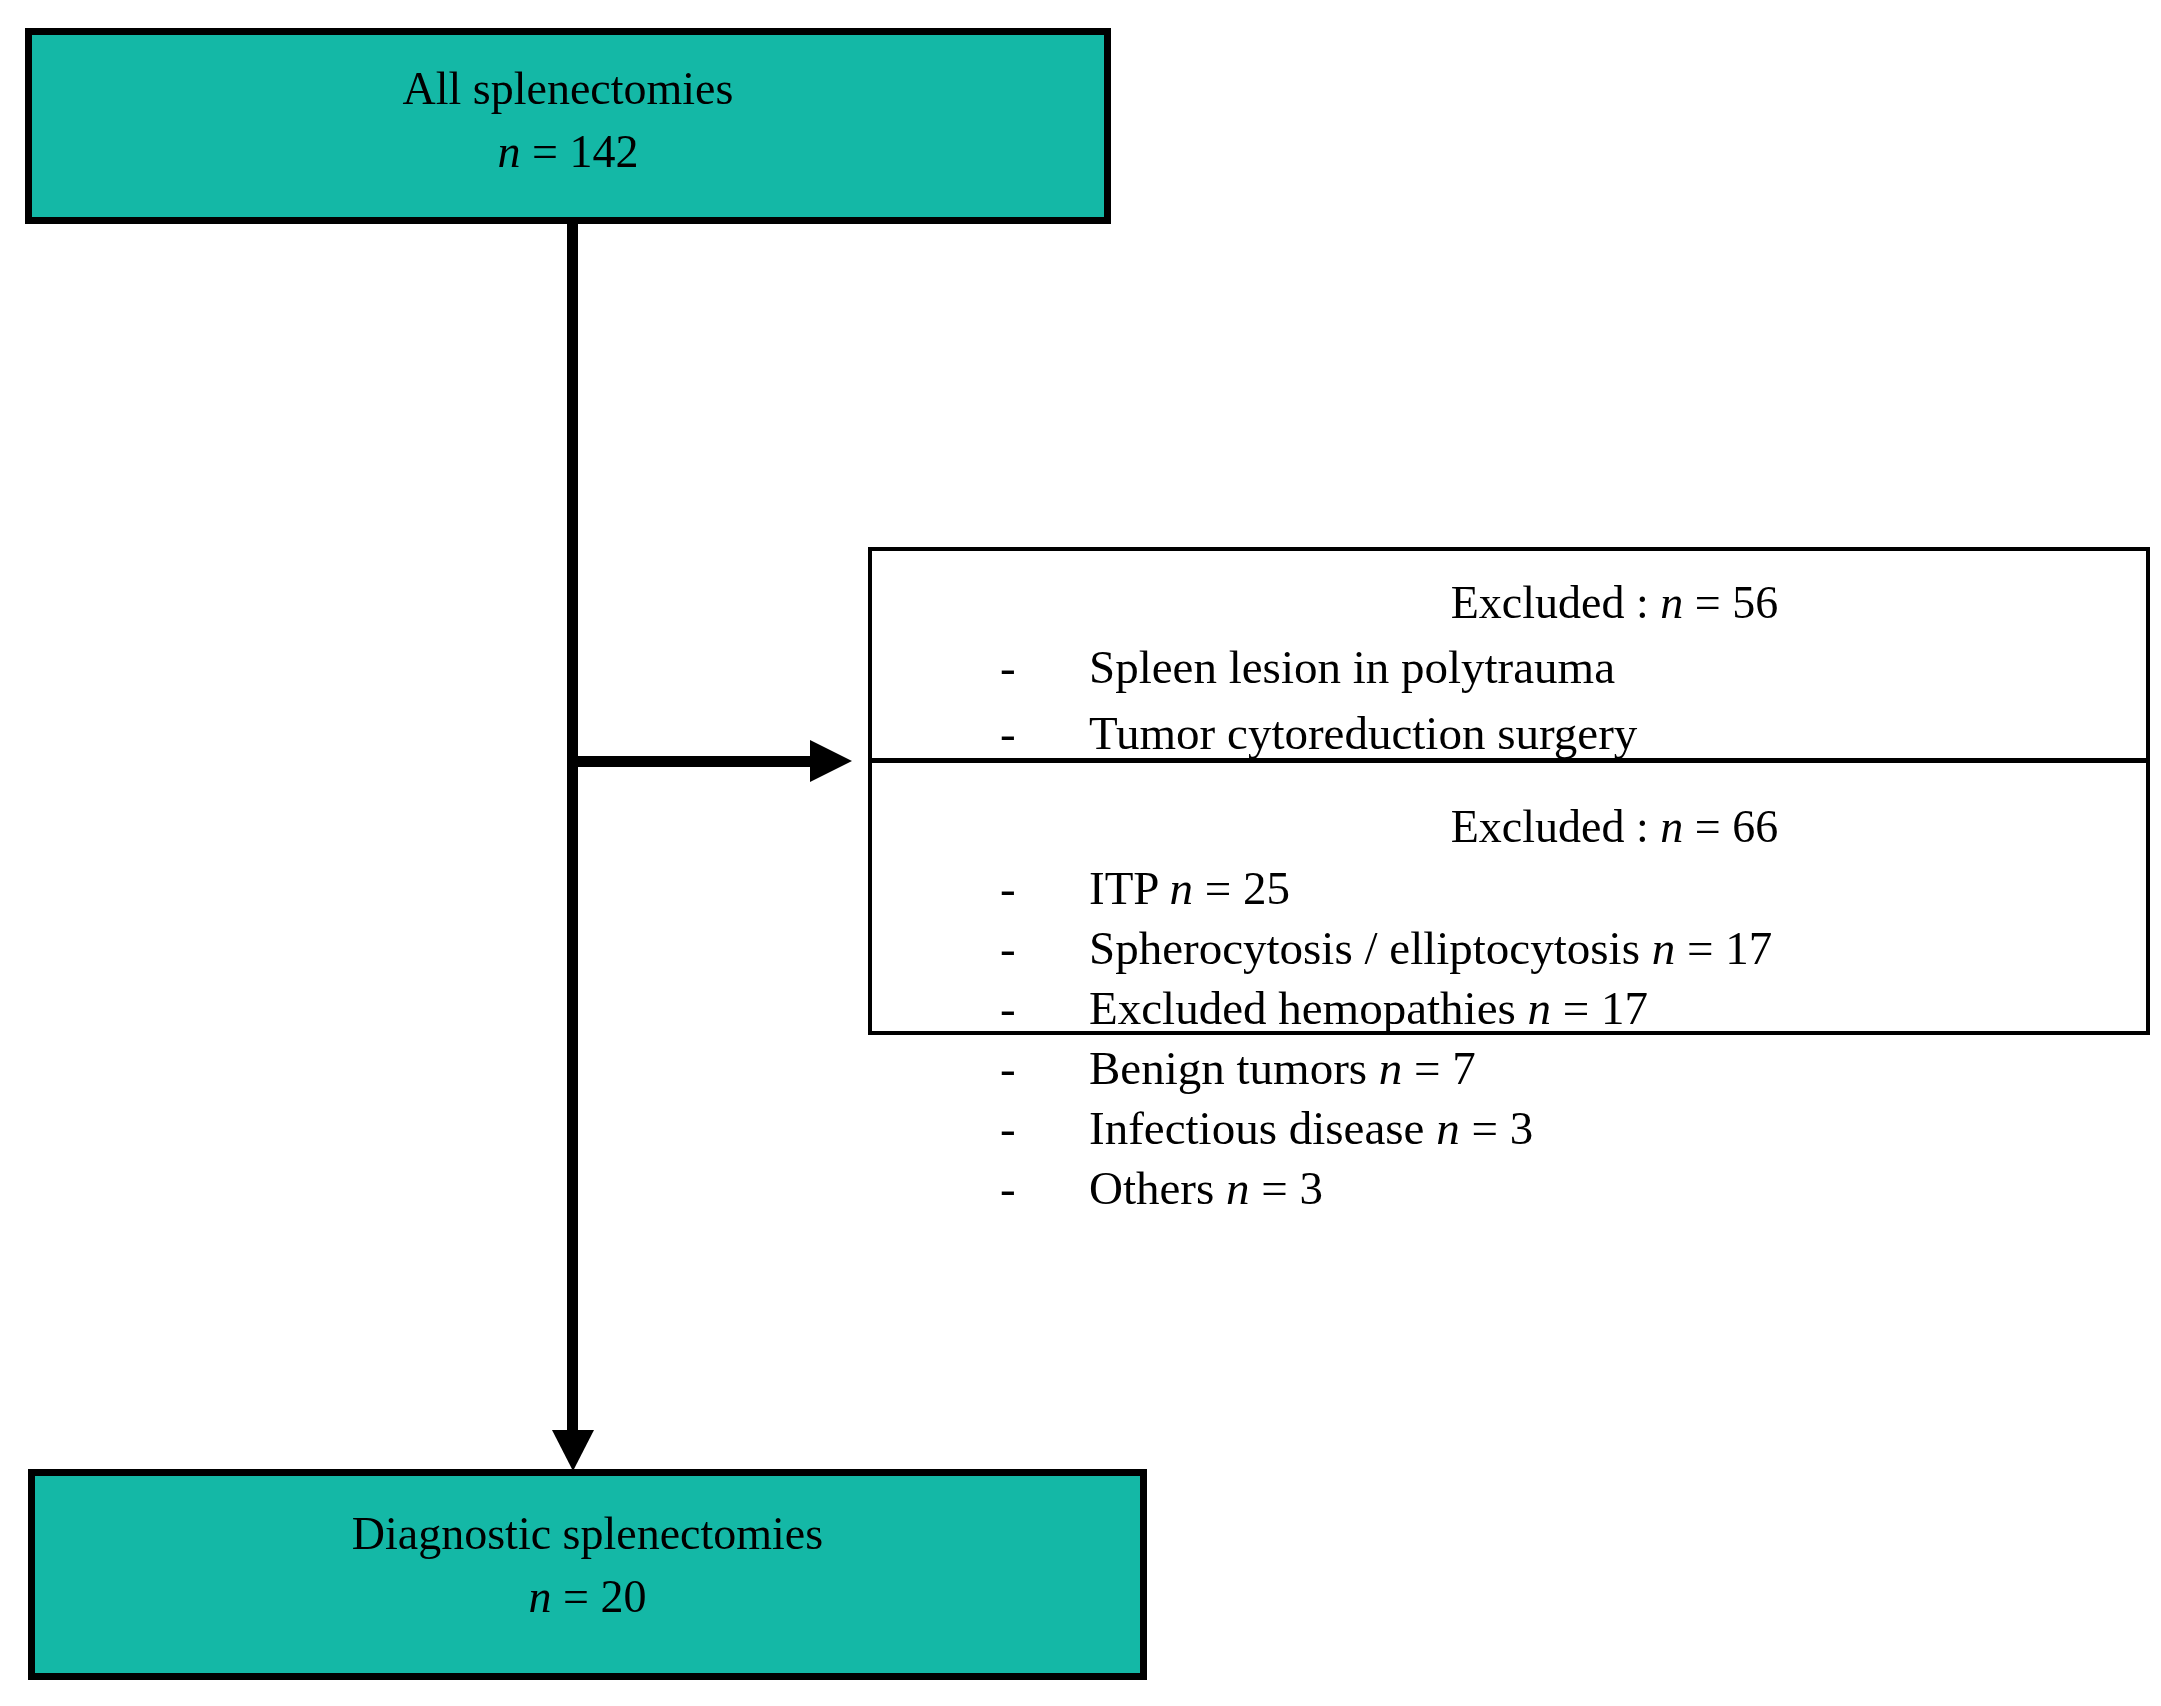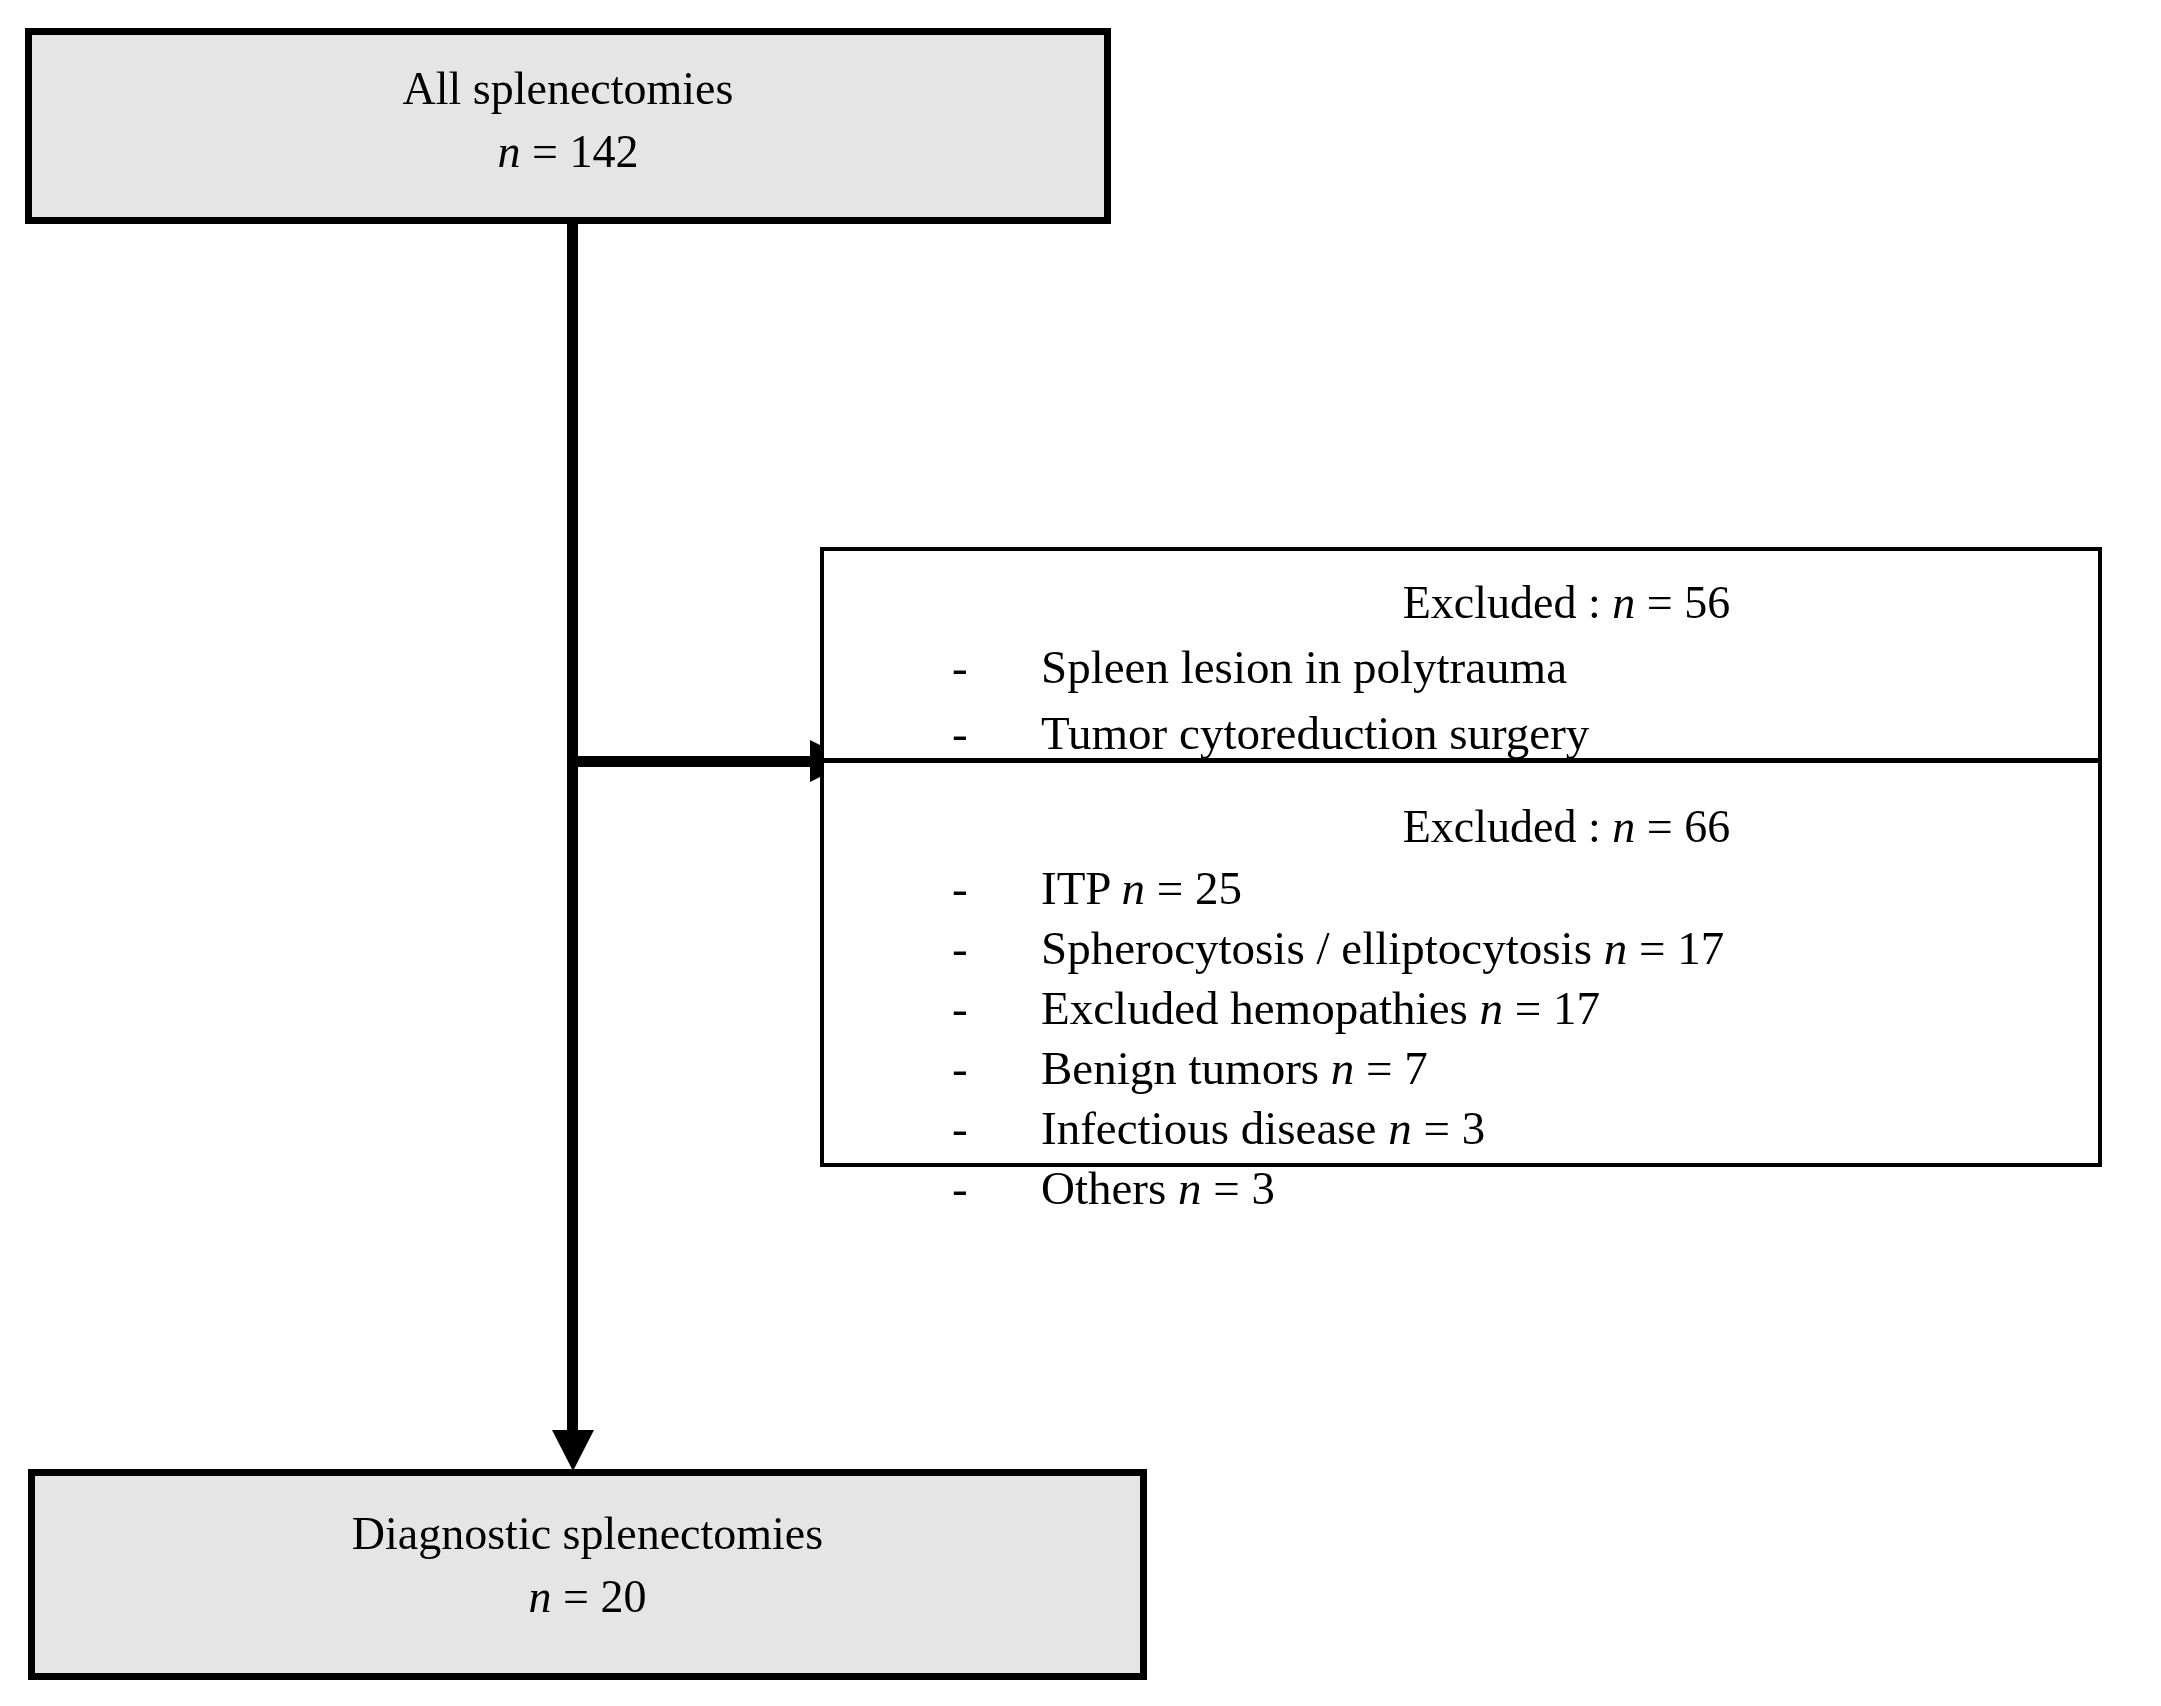--- a/index.html
+++ b/index.html
@@ -15,21 +15,21 @@
     font-family: "Liberation Serif", "DejaVu Serif", serif;
     color: #000000;
     overflow: hidden;
   }
 
   
   .flow-box {
     position: absolute;
     box-sizing: border-box;
     border: 7.7px solid #000000;
-    background: #e5e5e5;
+    background: #14b8a6;
     display: flex;
     flex-direction: column;
     align-items: center;
     justify-content: center;
     text-align: center;
   }
   .box-top    { left: 25px;  top: 28px;   width: 1086px; height: 196px; padding-bottom: 12.7px; }
   .box-bottom { left: 28px;  top: 1469px; width: 1119px; height: 211px; padding-bottom: 18.3px; }
   .box-line {
     font-size: 46px;
@@ -64,22 +64,22 @@
     left: 810px; top: 740px;
     width: 0; height: 0;
     border-top: 21px solid transparent;
     border-bottom: 21px solid transparent;
     border-left: 42px solid #000000;
   }
 
   
   .excluded-box {
     position: absolute;
-    left: 820px; top: 547px;
-    width: 1282px; height: 620px;
+    left: 868px; top: 547px;
+    width: 1282px; height: 488px;
     box-sizing: border-box;
     border: 4.2px solid #000000;
     background: #ffffff;
     display: flex;
     flex-direction: column;
   }
   .excl-section-1 {
     box-sizing: border-box;
     height: 212px;
     border-bottom: 5px solid #000000;

